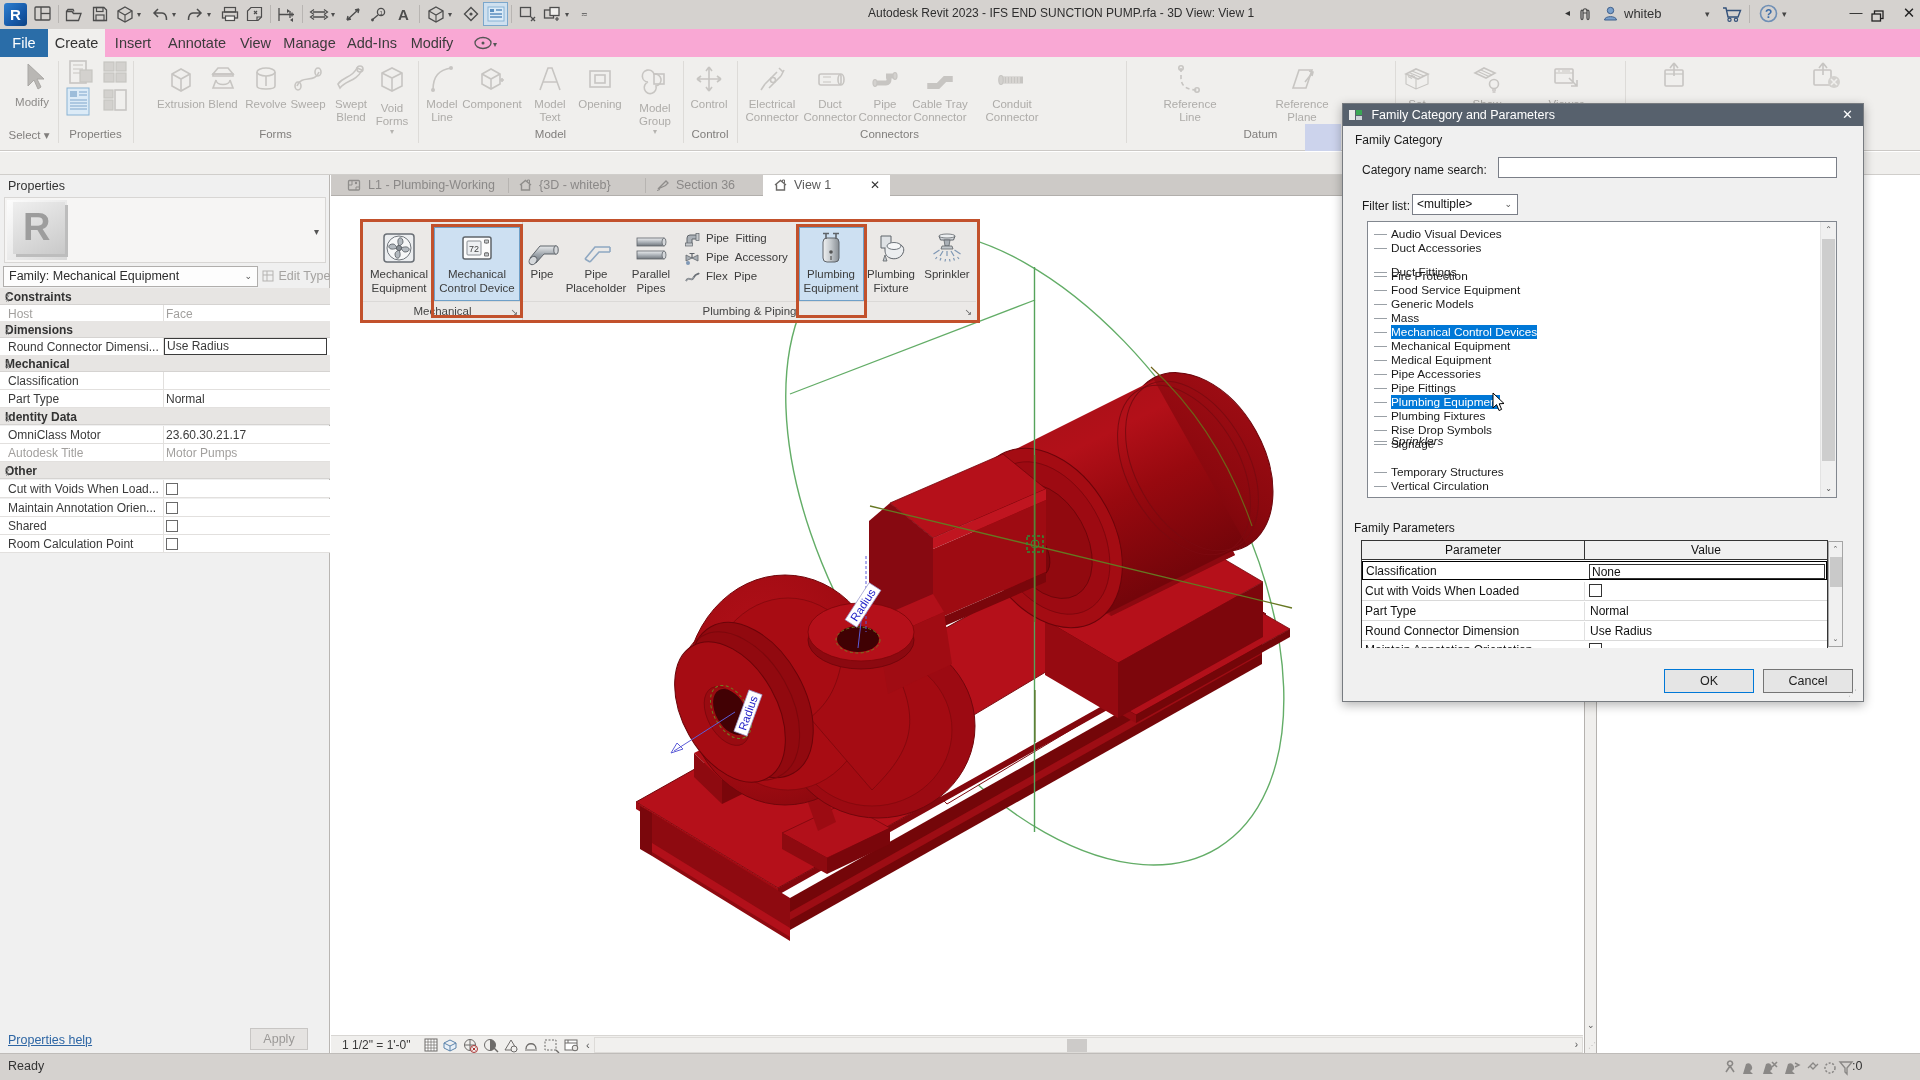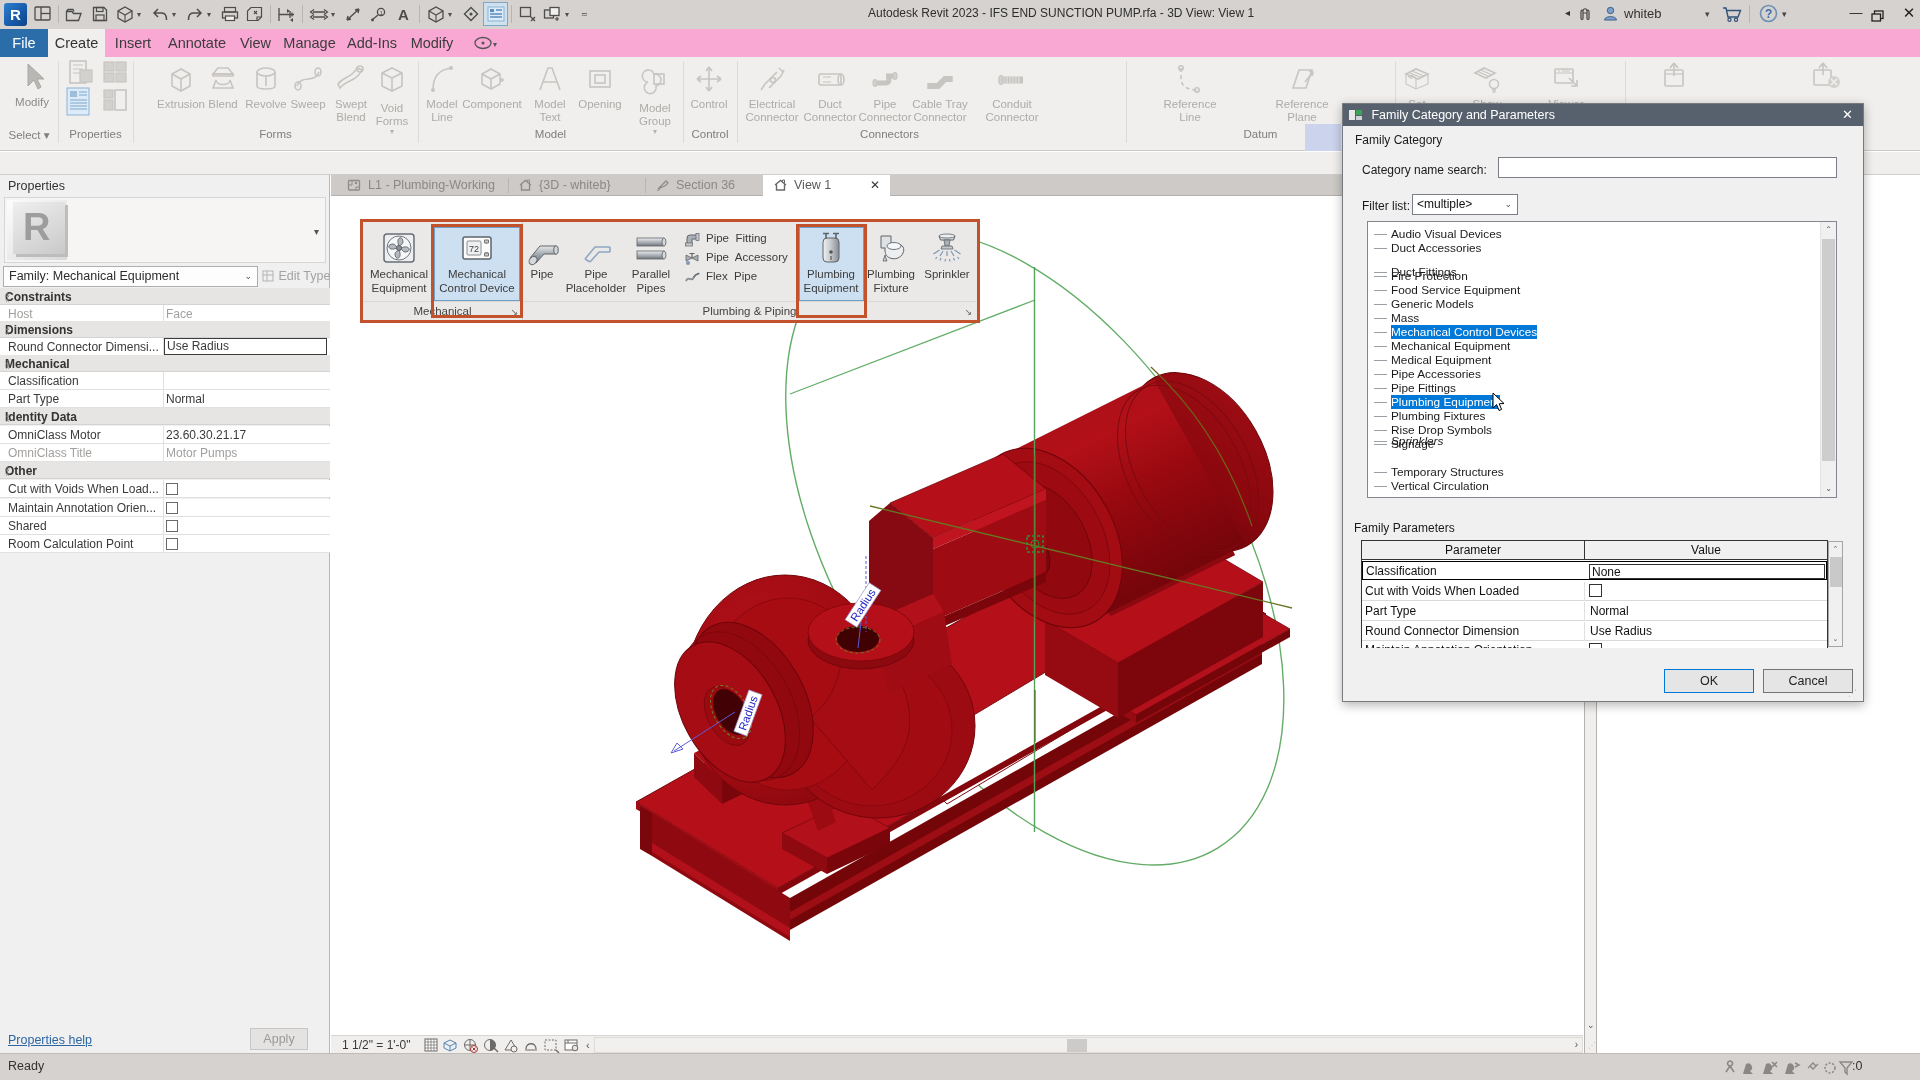--- a/index.html
+++ b/index.html
@@ -420,21 +420,21 @@
     </div>
 <div class="psec" style="top:233px;height:17px;">
       <span>Identity Data</span>
       <span class="pin">⁑</span>
     </div>
 <div class="prow" style="top:251px;height:18px;">
       <div class="lab" style="">OmniClass Motor</div>
       <div class="val" style="">23.60.30.21.17</div>
     </div>
 <div class="prow" style="top:269px;height:18px;">
-      <div class="lab" style="color:#a2a09e;">OmniClass Title</div>
+      <div class="lab" style="color:#a2a09e;">Autodesk Title</div>
       <div class="val" style="color:#a2a09e;">Motor Pumps</div>
     </div>
 <div class="psec" style="top:287px;height:17px;">
       <span>Other</span>
       <span class="pin">⁑</span>
     </div>
 <div class="prow" style="top:305px;height:18px;">
       <div class="lab" style="">Cut with Voids When Load...</div>
       <div class="cbx"></div>
     </div>

